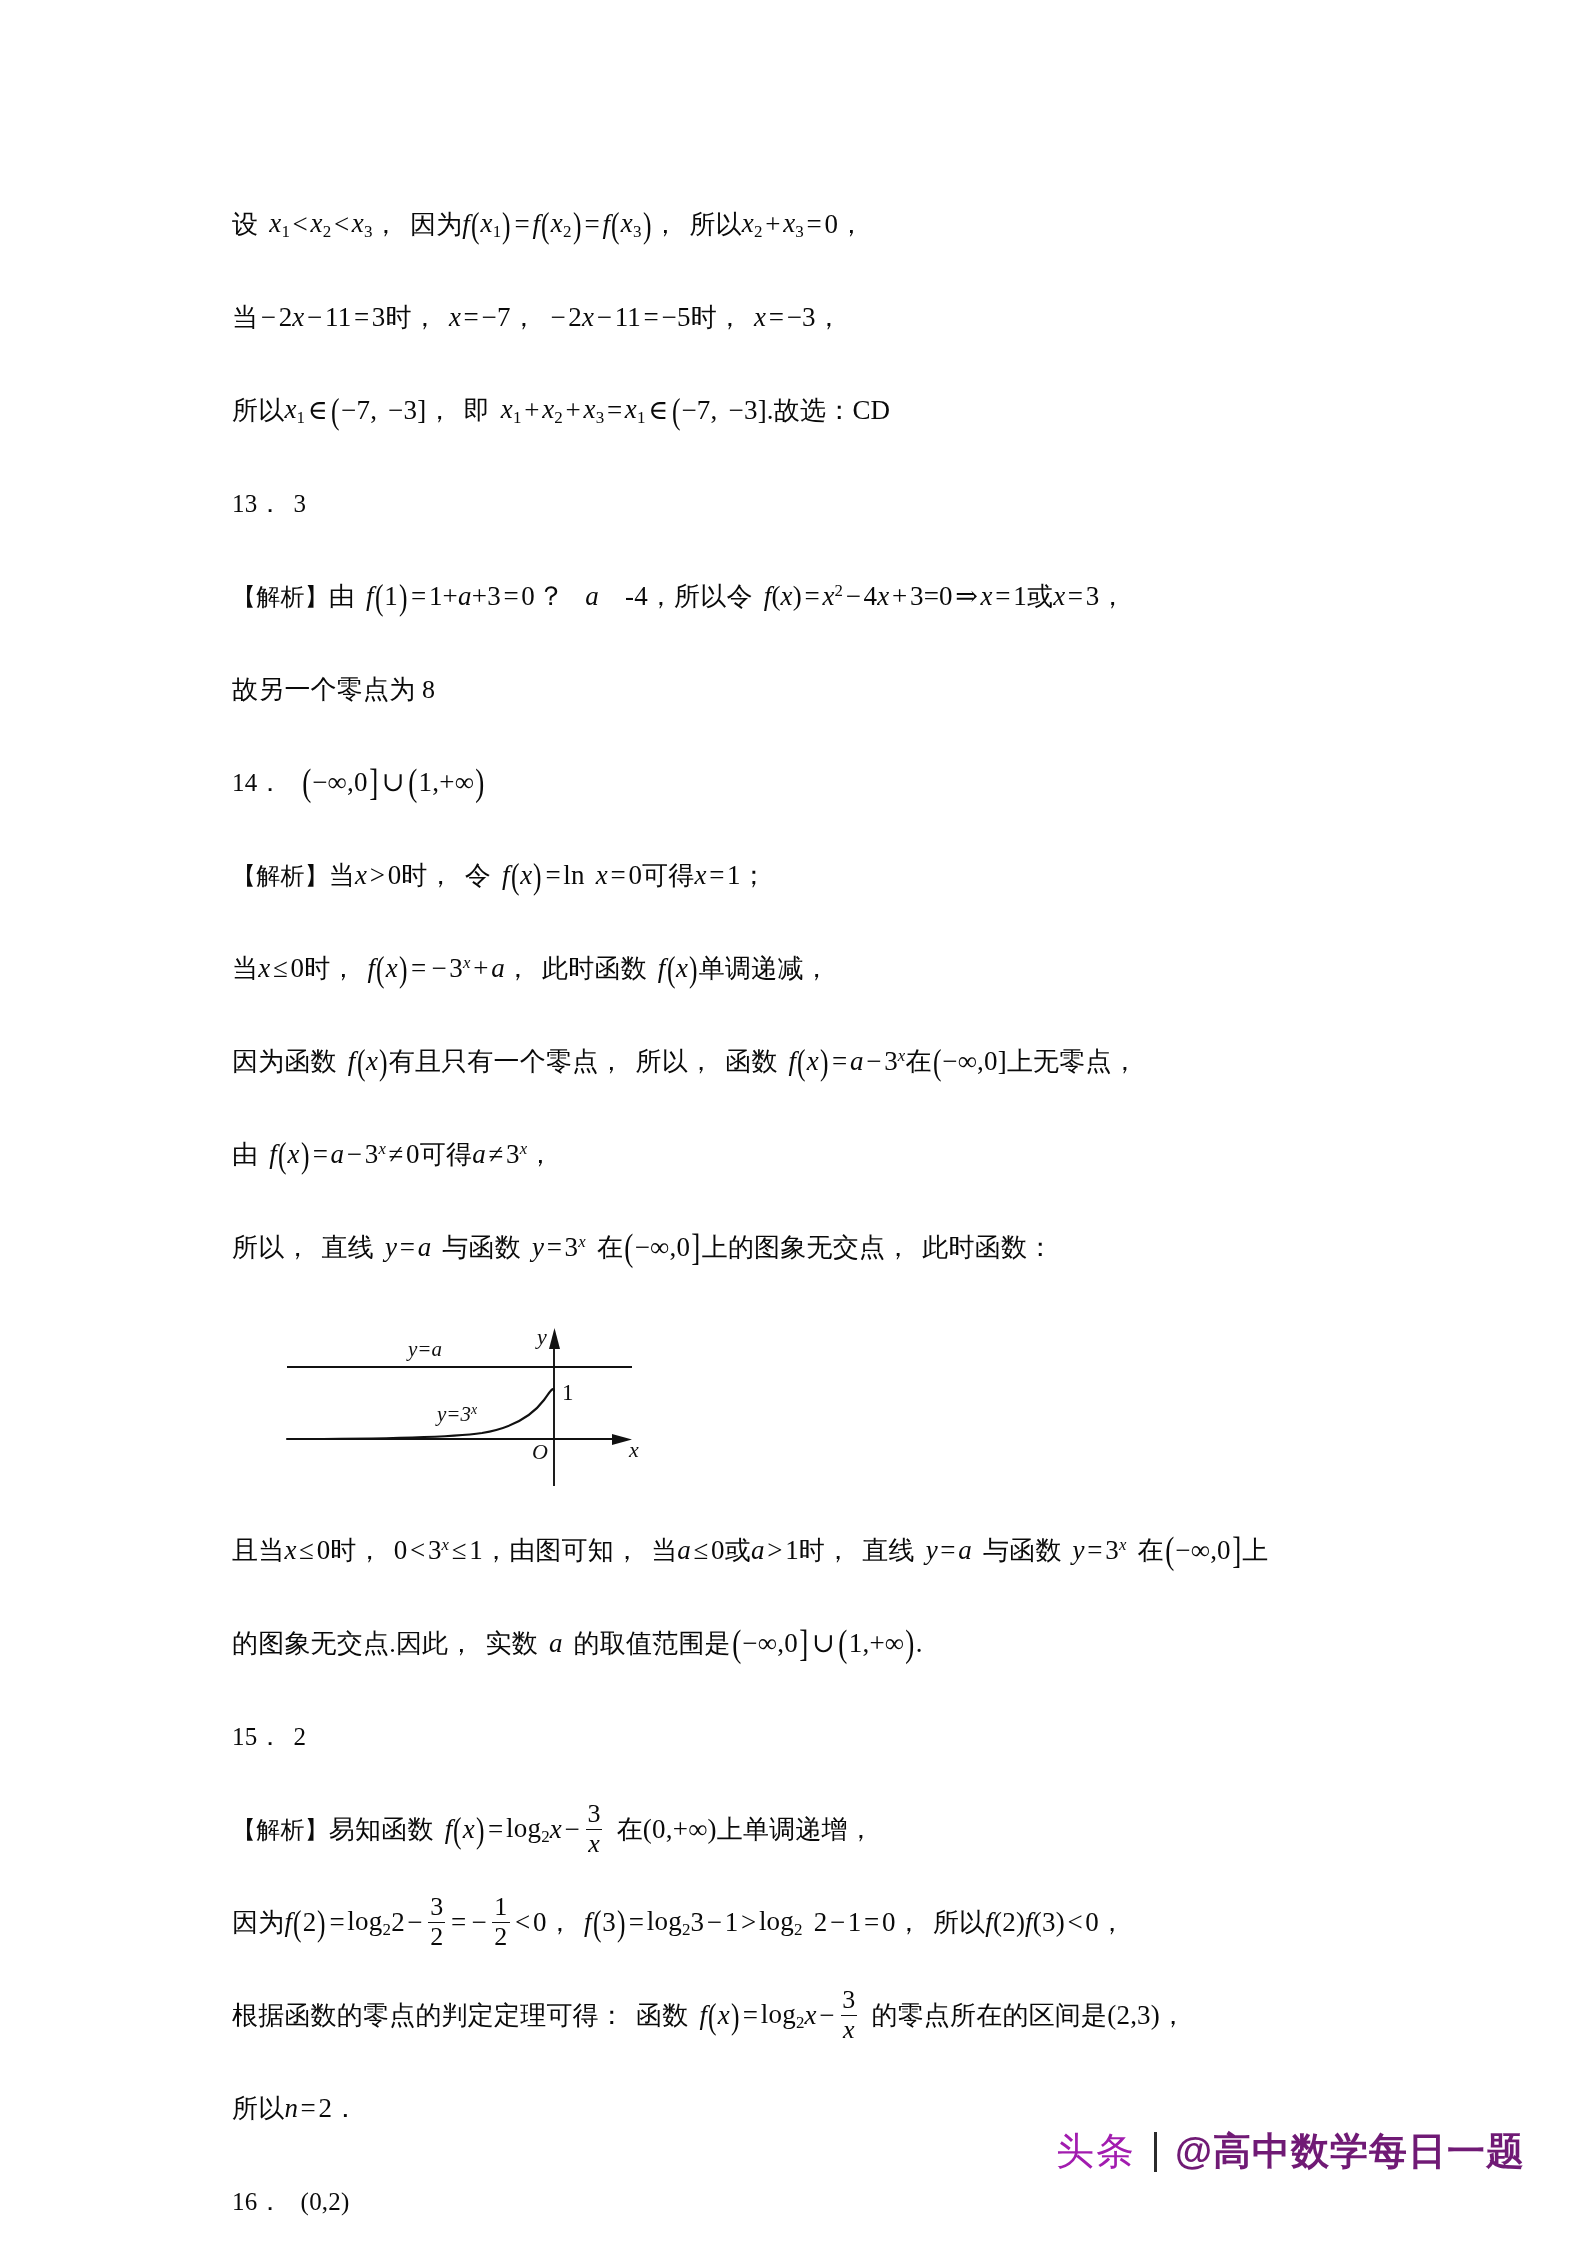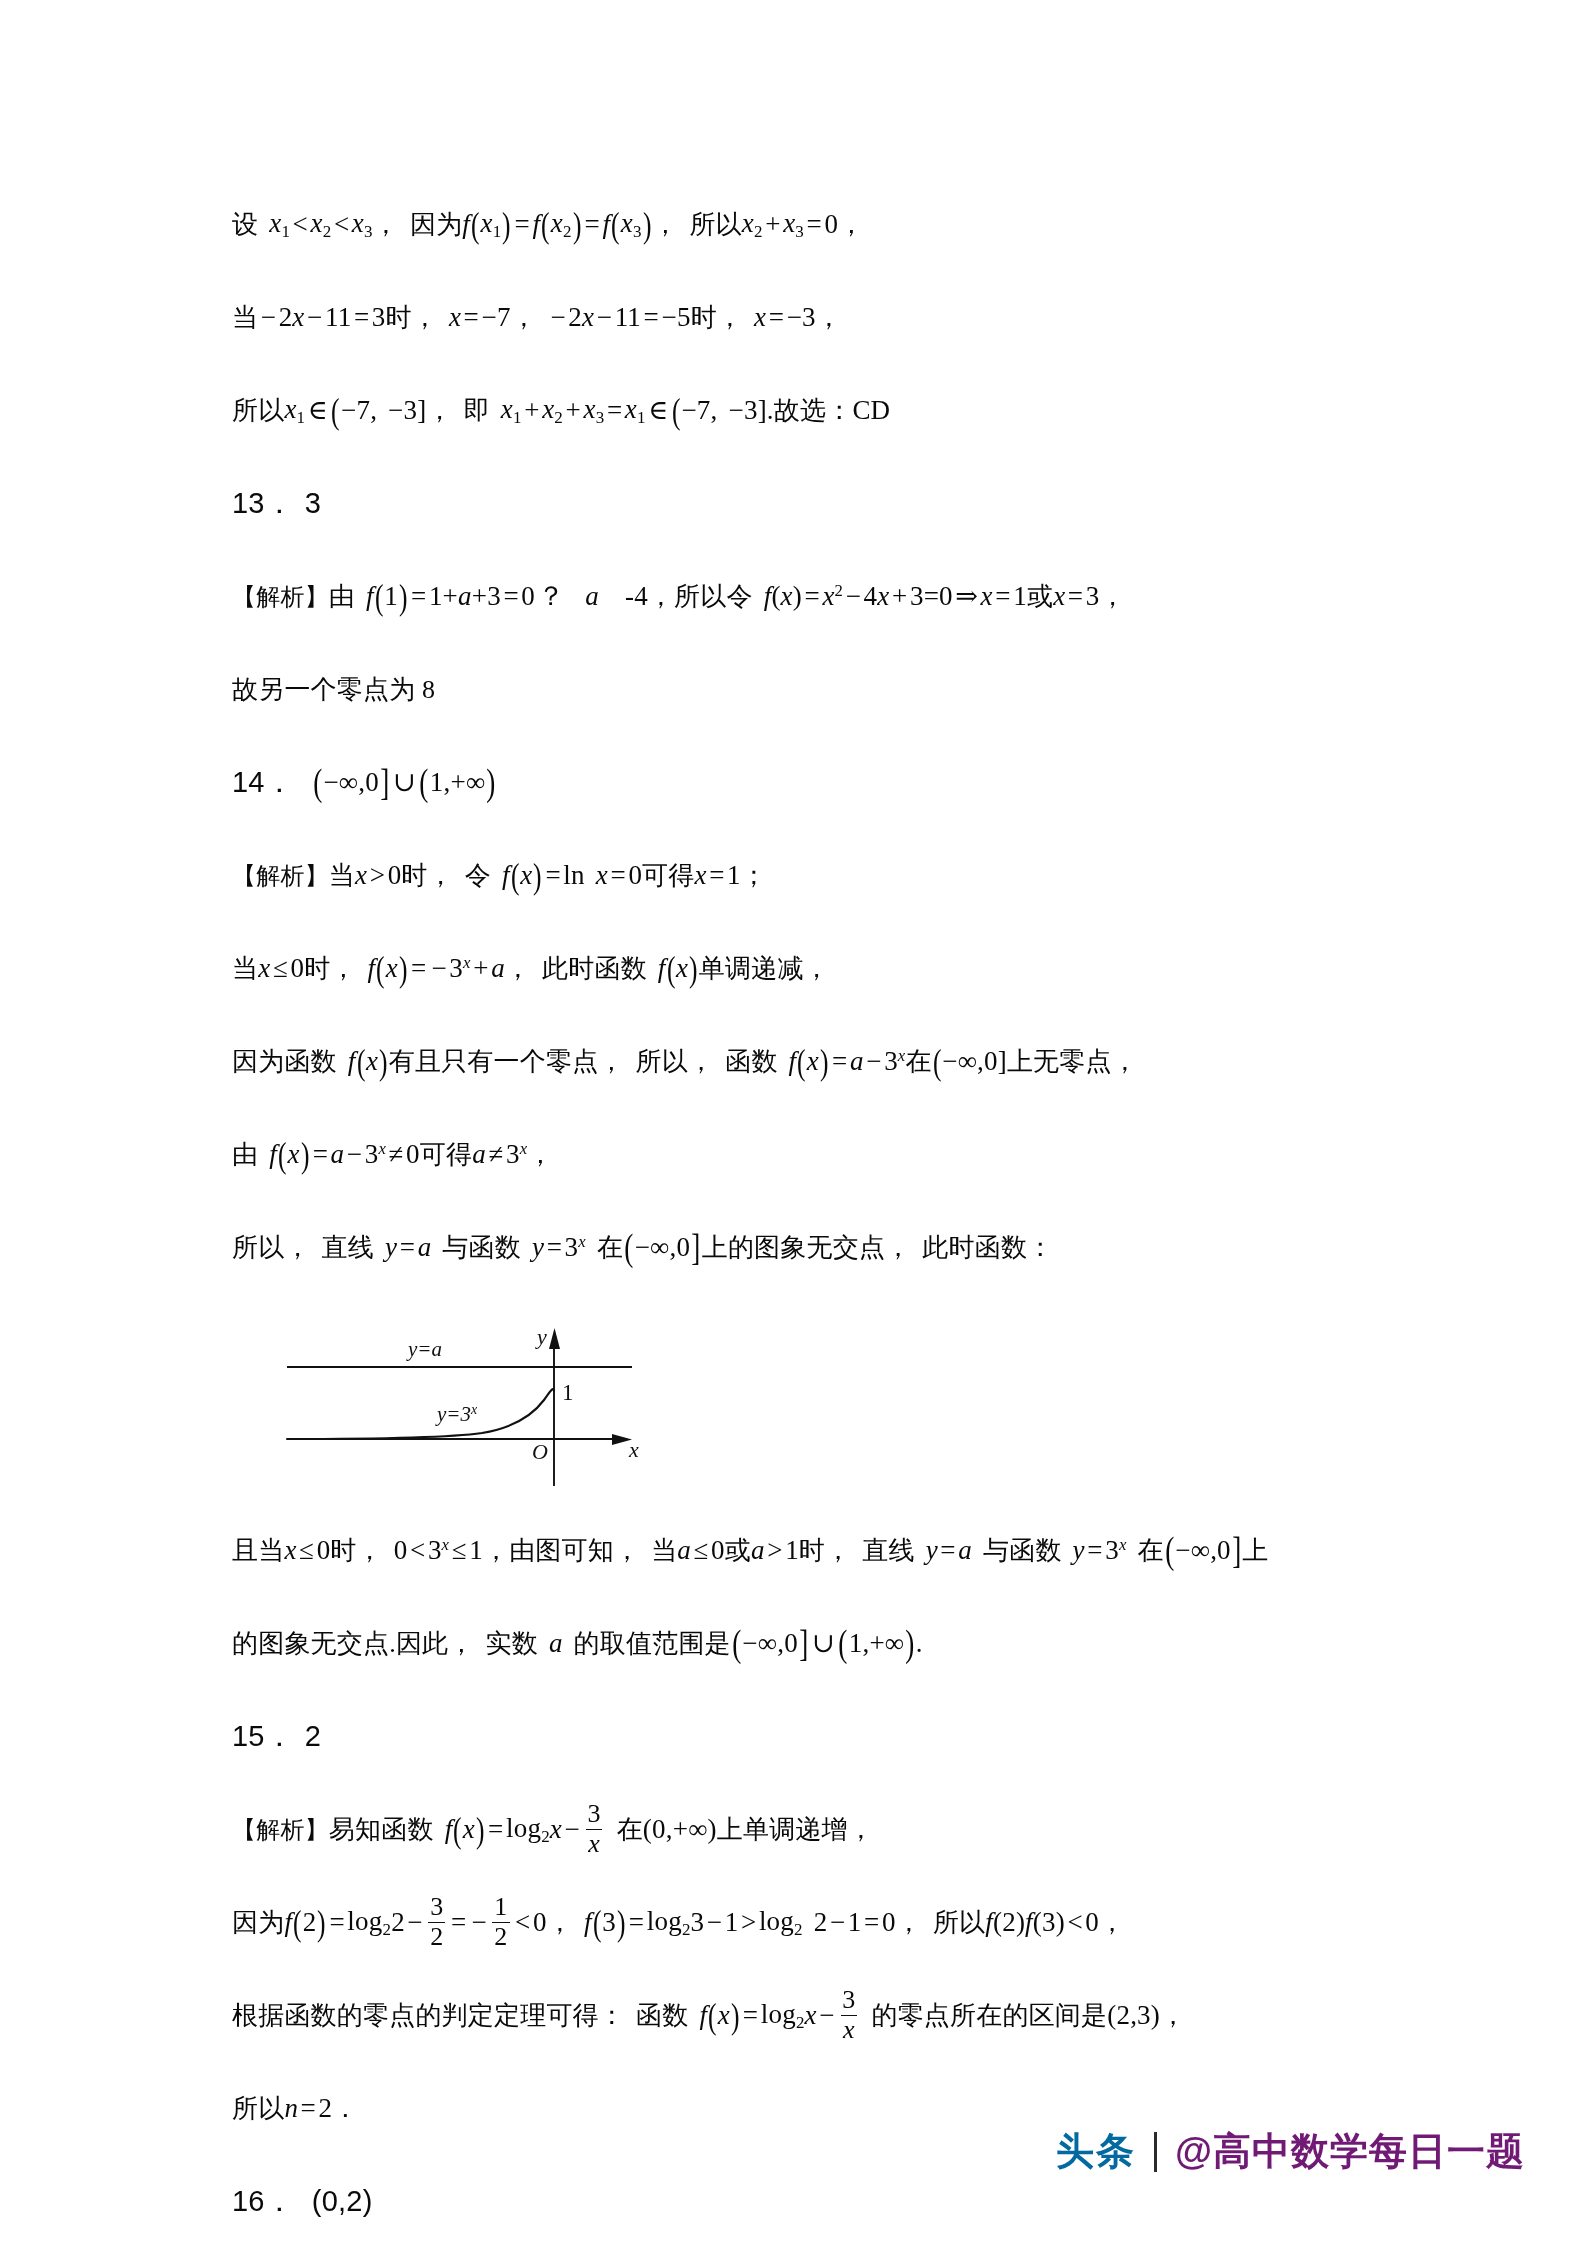--- a/index.html
+++ b/index.html
@@ -90,22 +90,22 @@
     vertical-align: -0.52em;
     font-size: 26px;
     line-height: 1.03;
     padding: 0 3px;
     font-style: normal;
   }
   .frac .num { display:block; padding: 0 2px 1px 2px; }
   .frac .den { display:block; border-top: 1.4px solid #111; padding: 1px 2px 0 2px; }
   .frac .num.it, .frac .den.it { font-style: italic; }
   .ansnum {
-    font-size: 29px;
-    font-family: Liberation Sans, sans-serif;
+    font-size: 25px;
+    font-family: Liberation Serif, serif;
   }
   .jiexi {
     font-family: Liberation Serif, serif;
     font-size: 24px;
   }
   .sp2 { display:inline-block; width: 11px; }
   .sp3 { display:inline-block; width: 18px; }
   .sp4 { display:inline-block; width: 26px; }
   
   #figure {
@@ -124,22 +124,22 @@
     position: absolute;
     right: 62px;
     bottom: 68px;
     display: flex;
     align-items: center;
     gap: 14px;
   }
   #watermark .wm-logo {
     font-family: "Liberation Sans", "DejaVu Sans", sans-serif;
     font-size: 38px;
-    font-weight: bold;
-    color: #0369a1;
+    font-weight: normal;
+    color: #a21caf;
     letter-spacing: 2px;
   }
   #watermark .wm-bar {
     display: inline-block;
     width: 3px;
     height: 40px;
     background: #2b2b2b;
     margin: 0 4px;
   }
   #watermark .wm-text {

